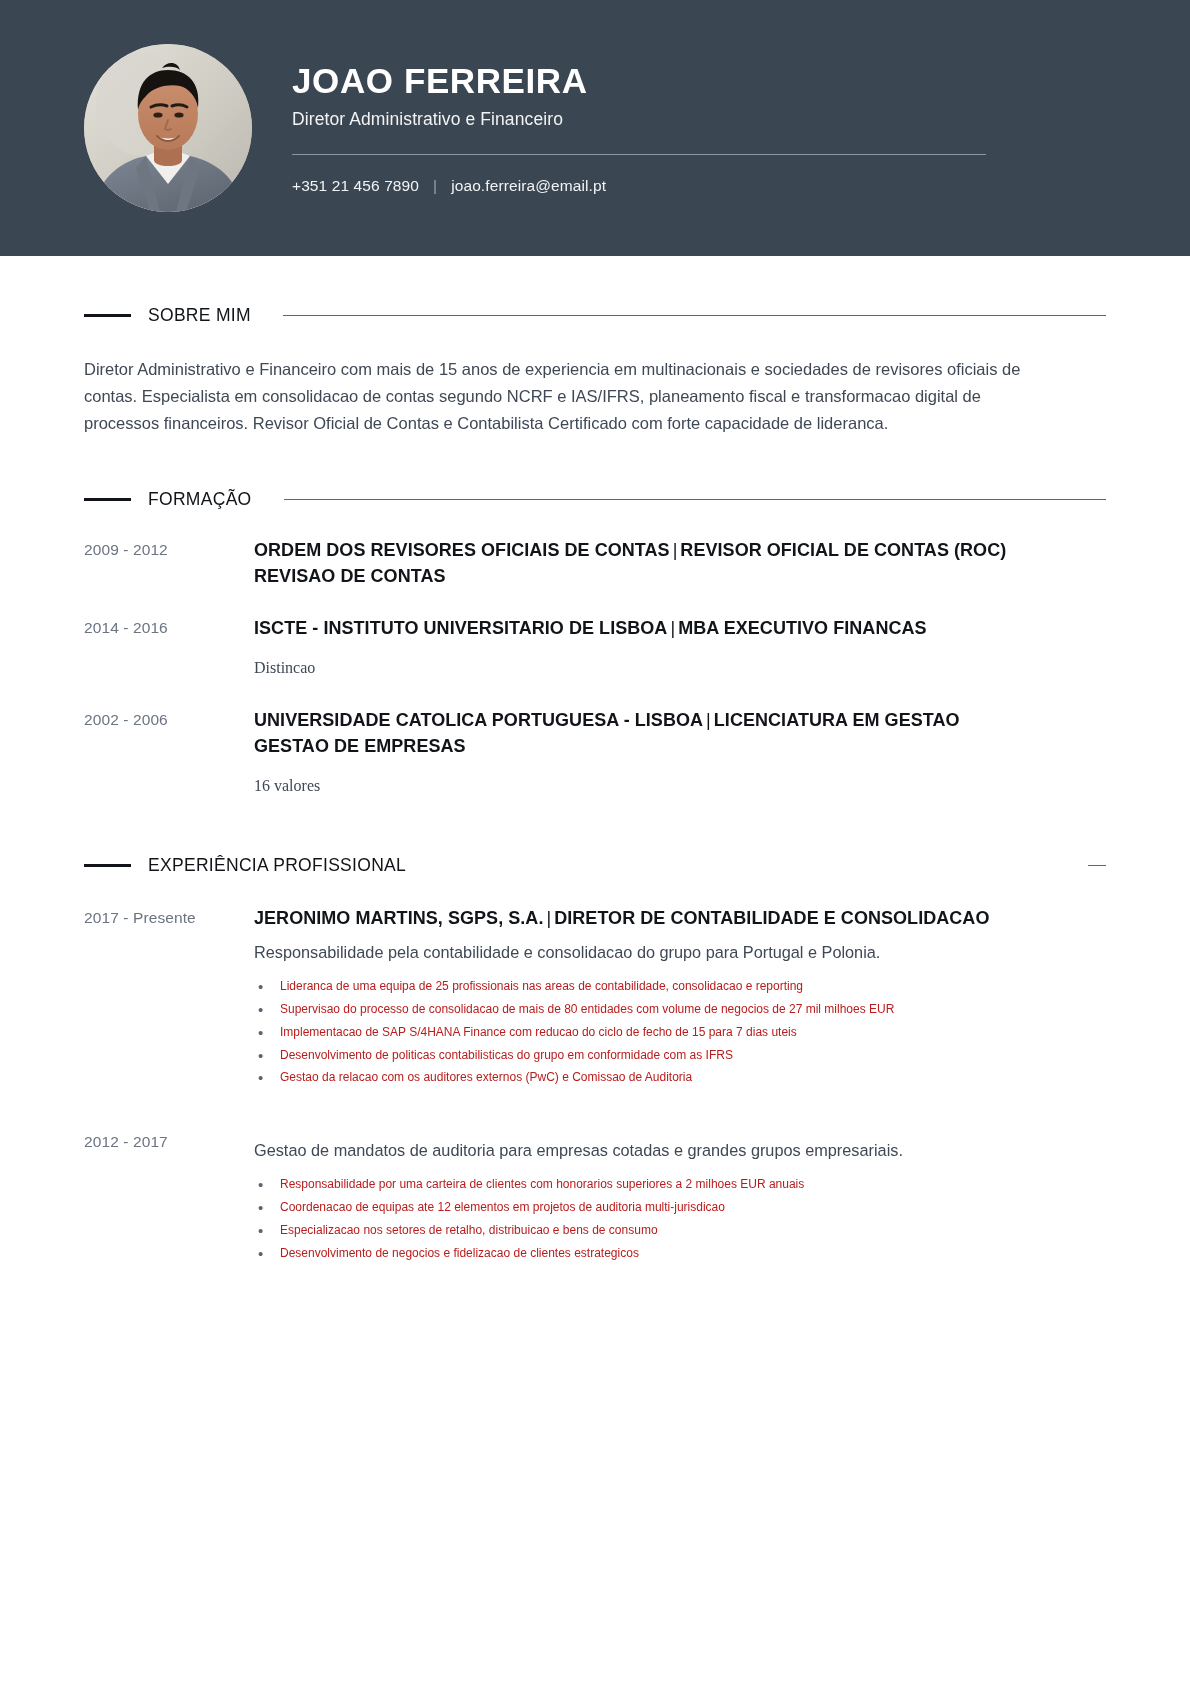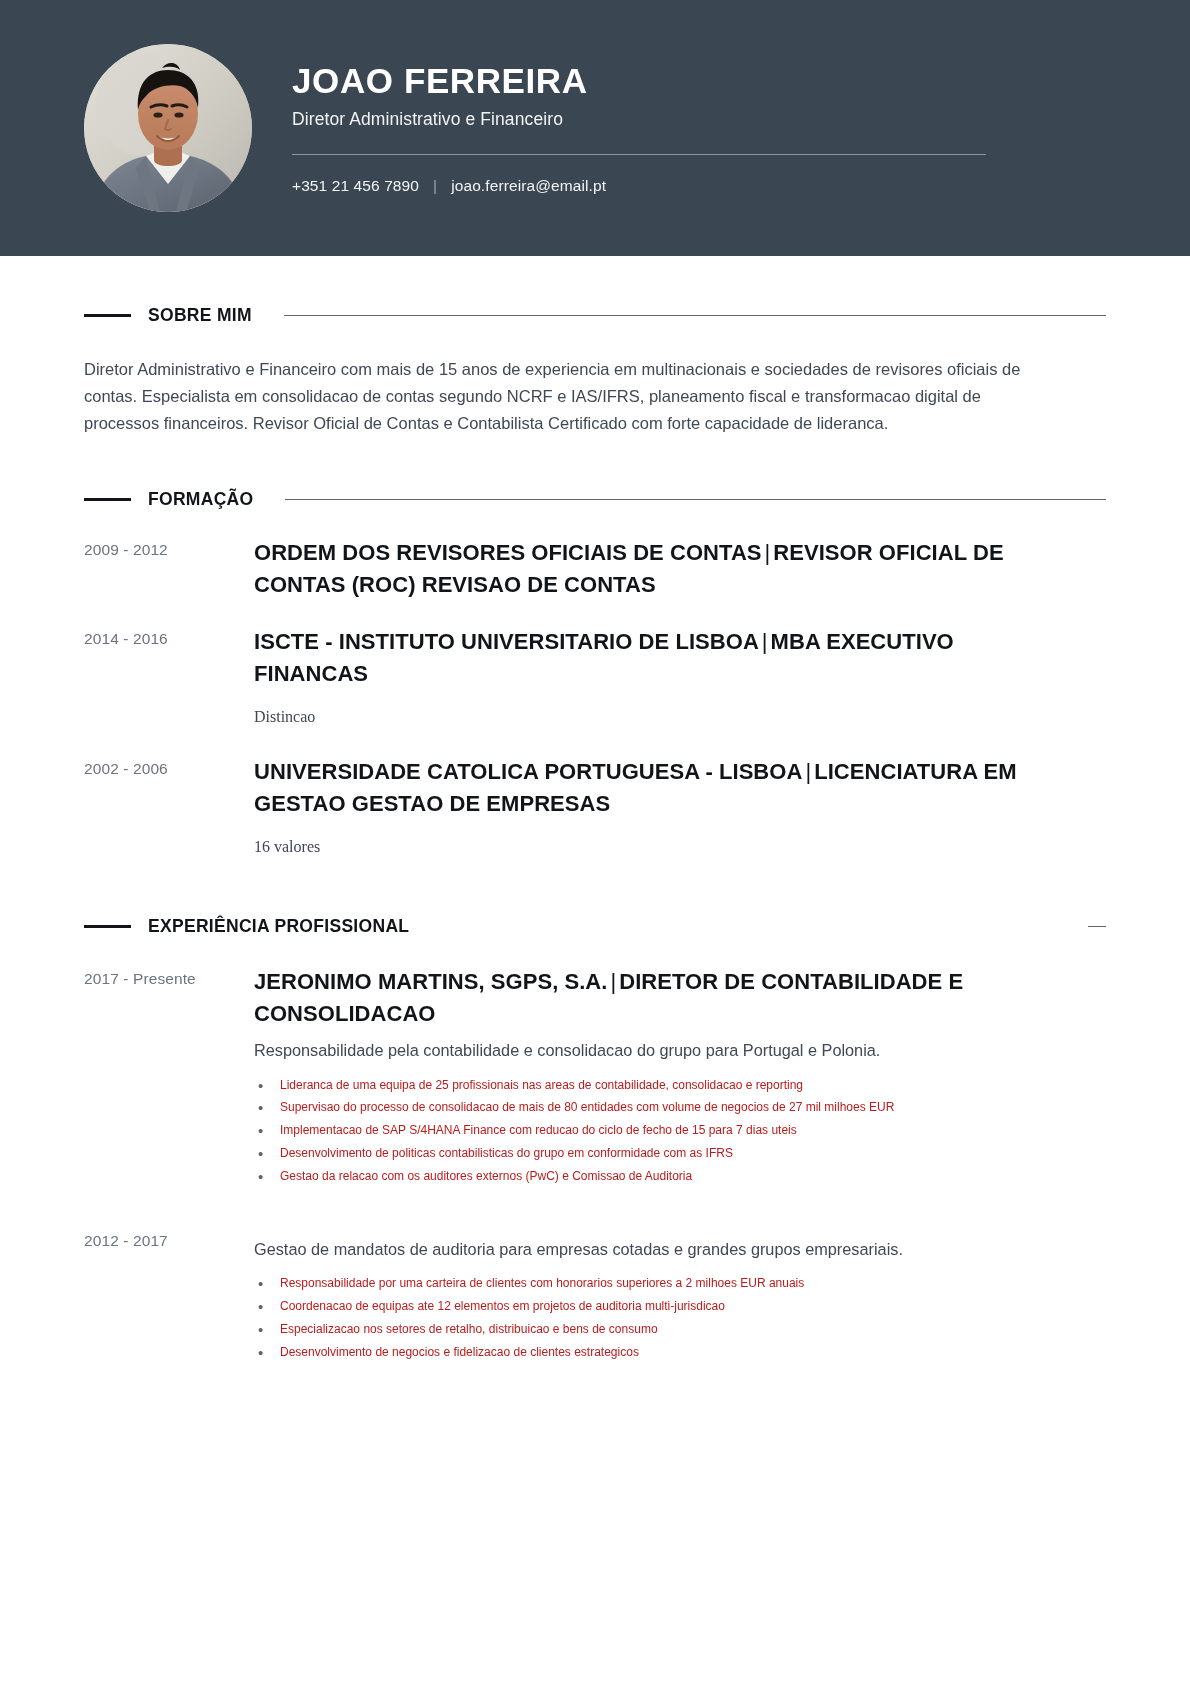--- a/index.html
+++ b/index.html
@@ -94,21 +94,21 @@
   }
   .head-dash {
     width: 47px;
     height: 3px;
     background: #111418;
     flex: 0 0 47px;
     margin-right: 17px;
   }
   .section-title {
     font-size: 17.5px;
-    font-weight: 700;
+    font-weight: 400;
     letter-spacing: 0.3px;
     color: #111418;
     text-transform: uppercase;
     white-space: nowrap;
   }
   .head-line {
     flex: 1 1 auto;
     height: 1px;
     background: #60666d;
     margin-left: 32px;
@@ -138,21 +138,21 @@
     color: #6b7480;
     line-height: 1.5;
     padding-top: 1px;
     letter-spacing: 0.1px;
   }
   .entry-body {
     flex: 1 1 auto;
     max-width: 775px;
   }
   .entry-title {
-    font-size: 22px;
+    font-size: 18px;
     font-weight: 700;
     color: #111418;
     line-height: 1.45;
     letter-spacing: 0.05px;
   }
   .entry-title .bar {
     font-weight: 400;
     color: #111418;
     padding: 0 3px;
   }

